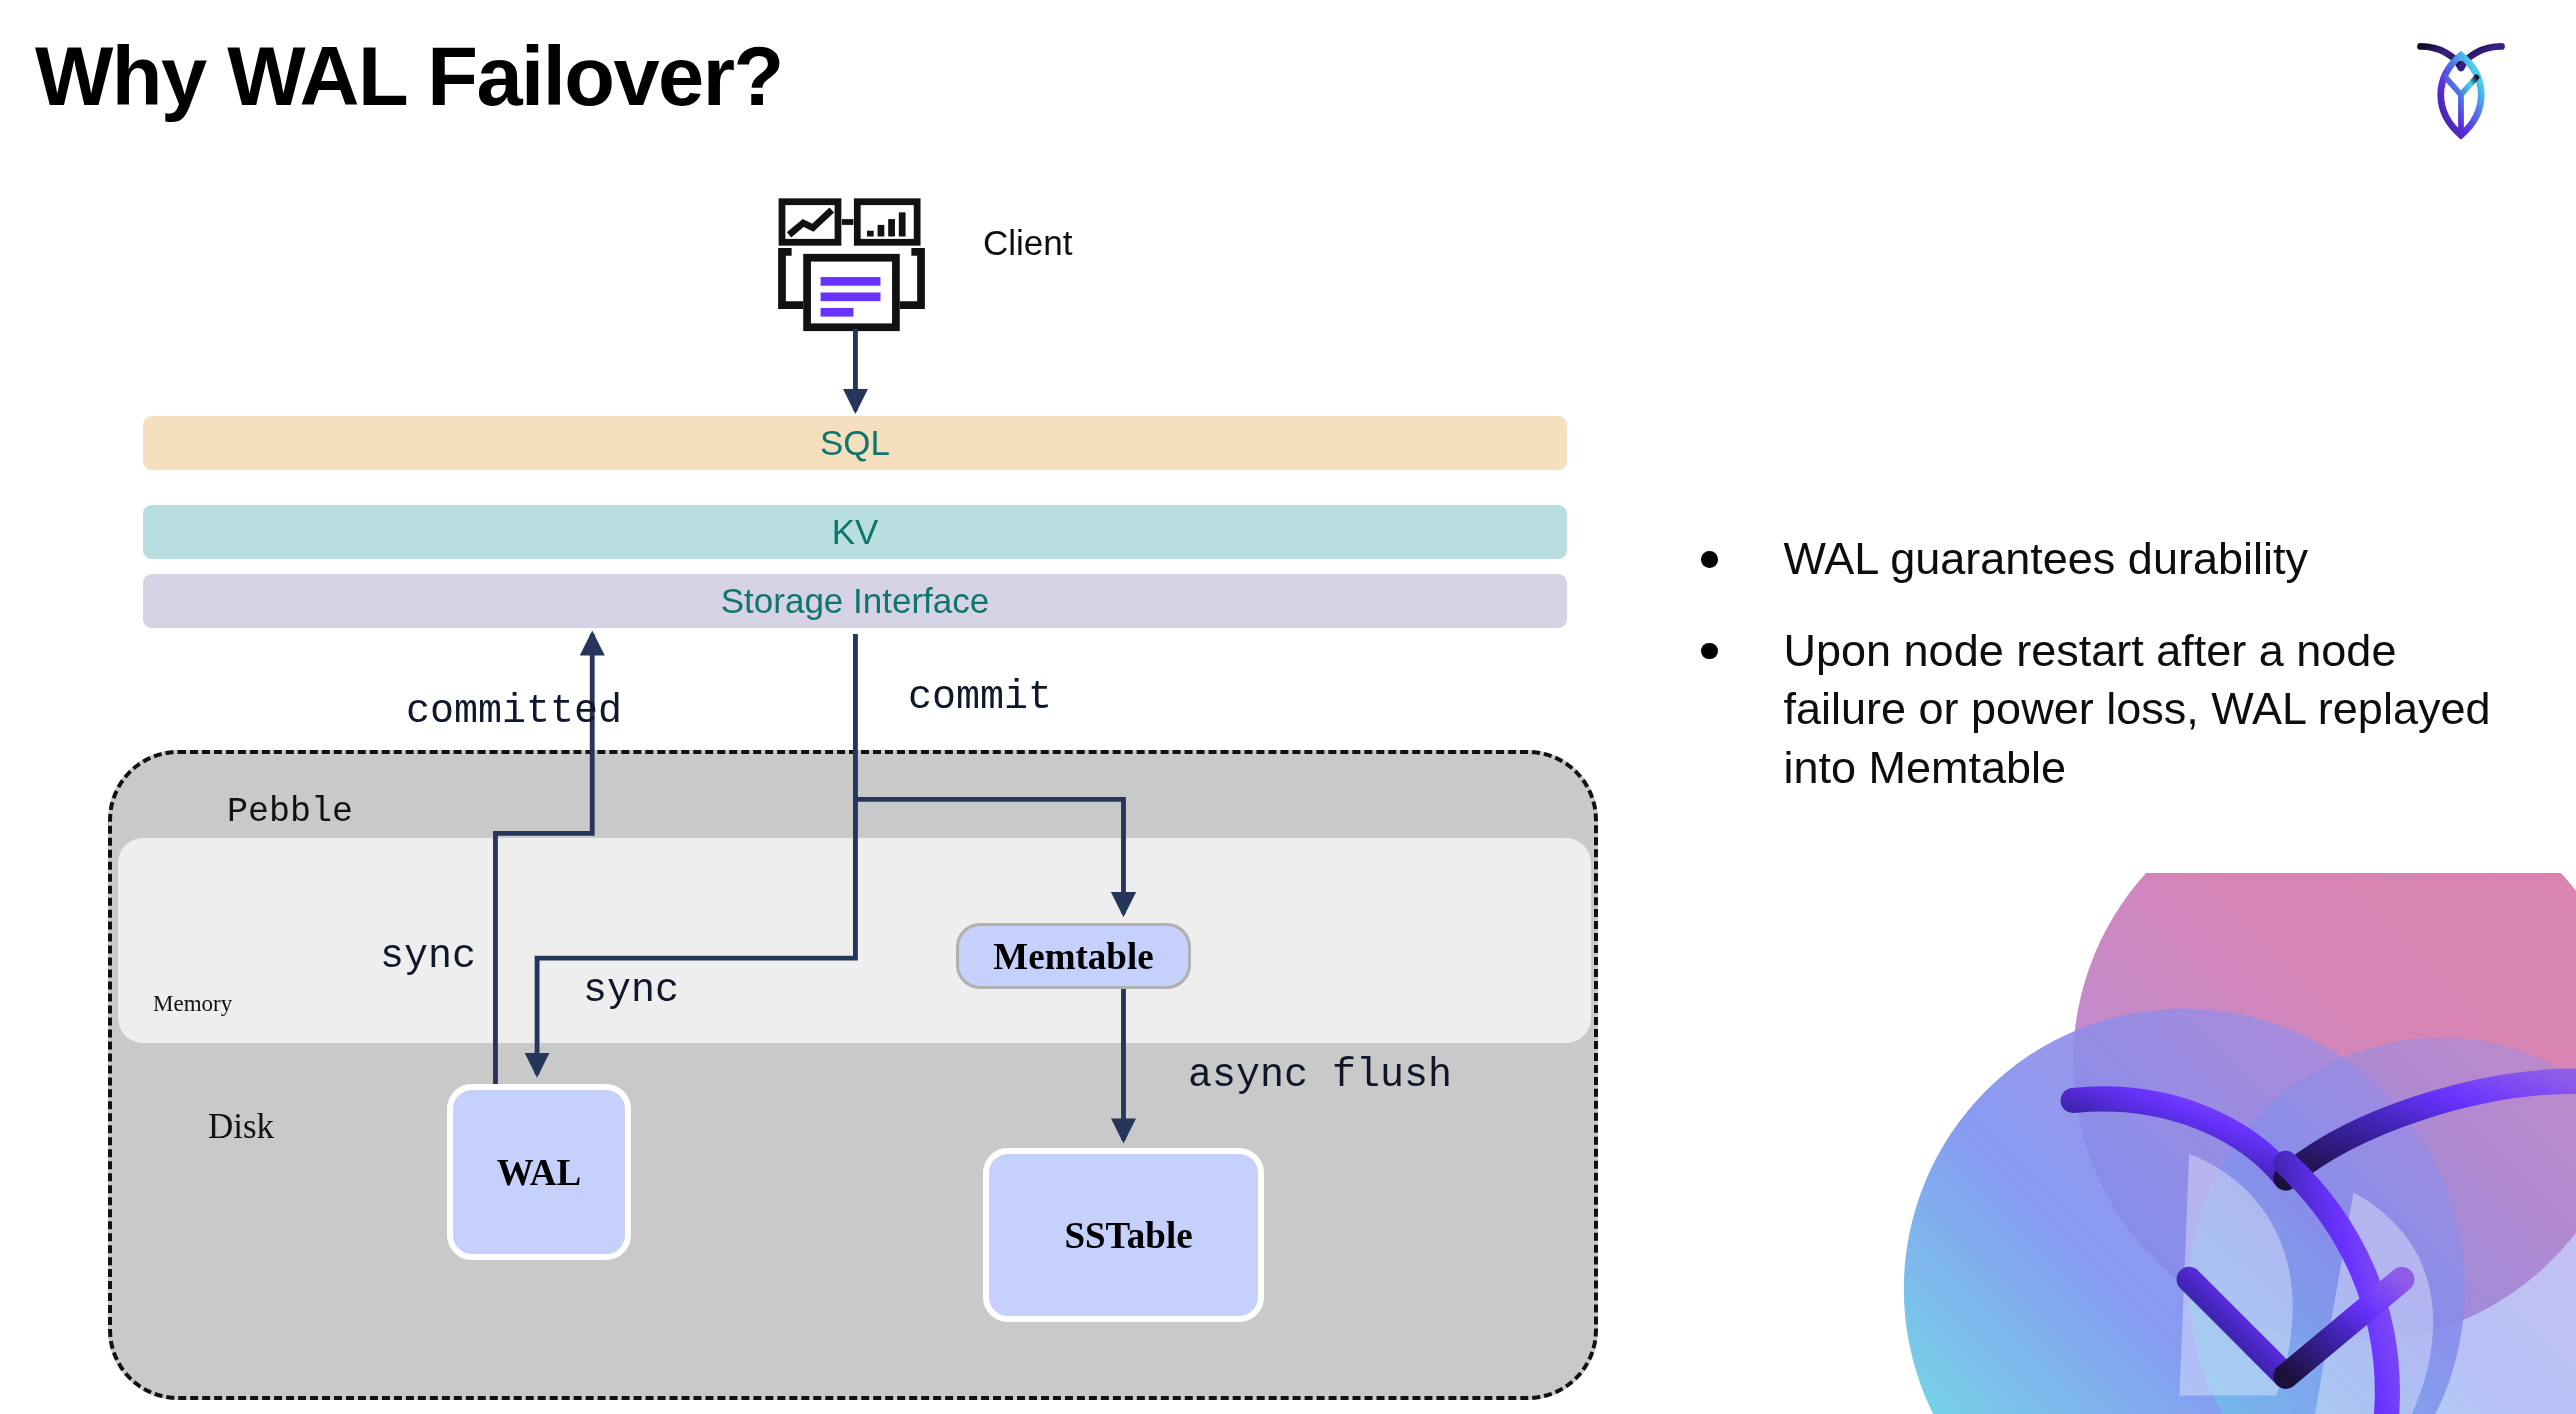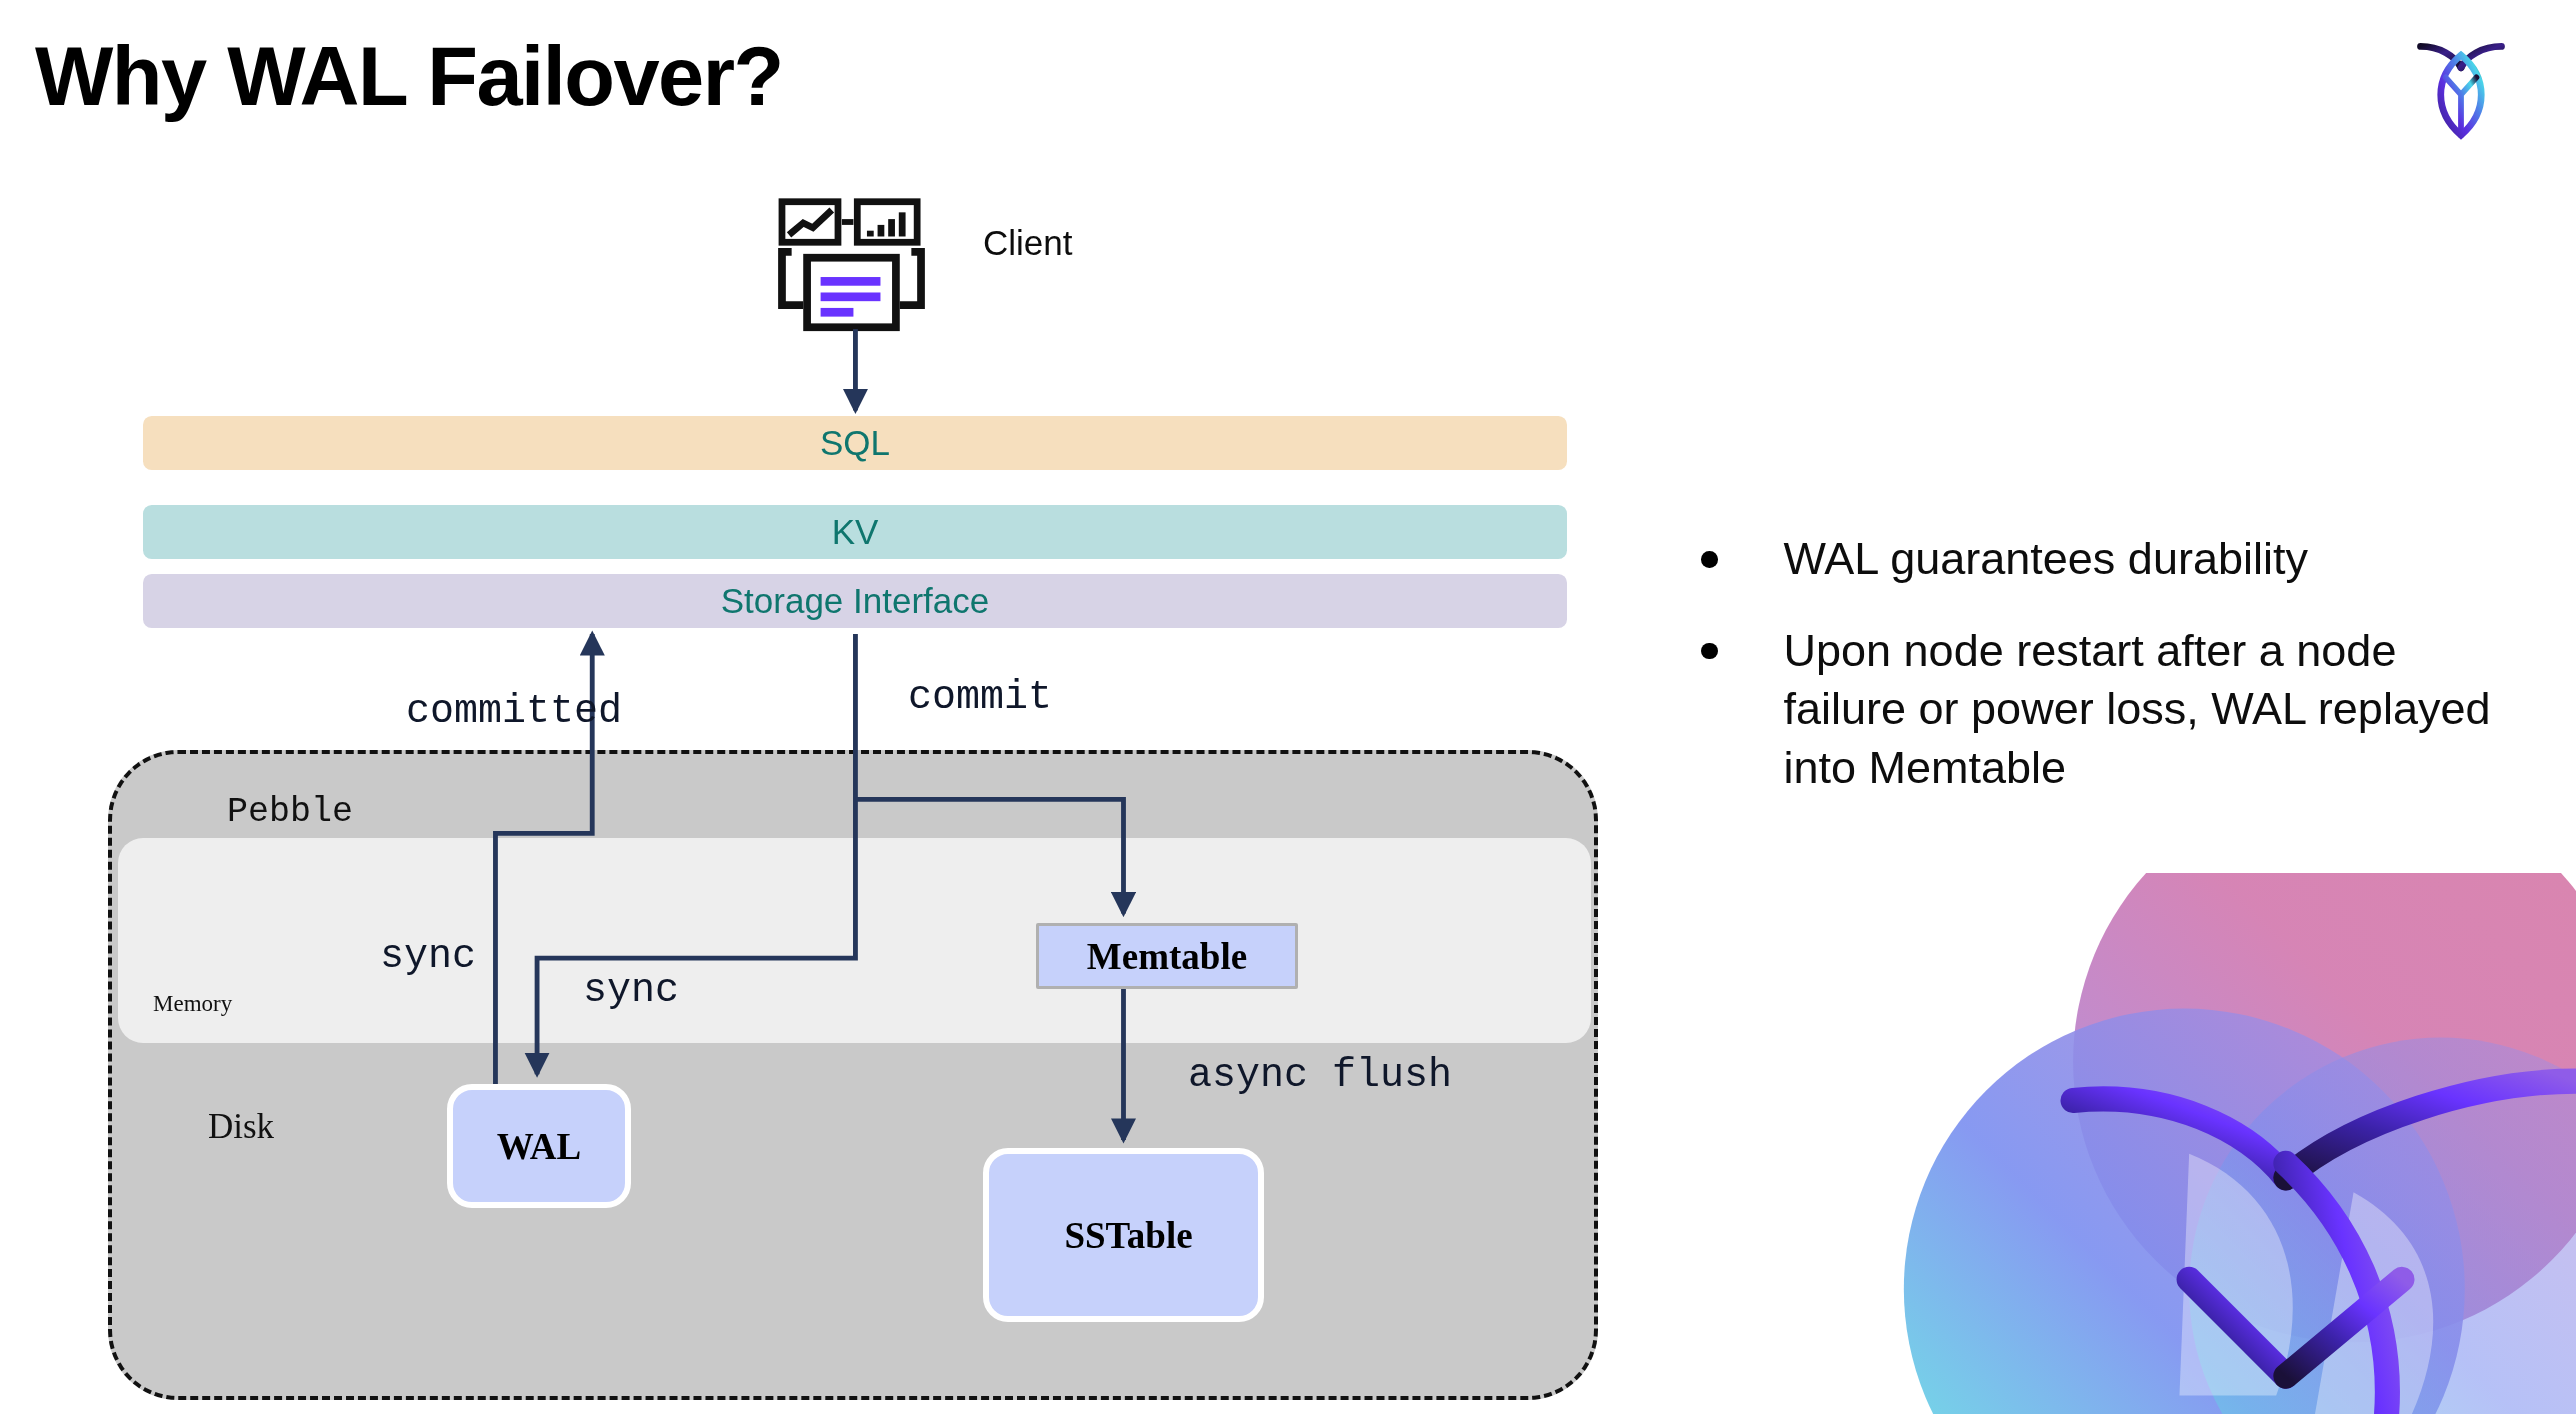--- a/index.html
+++ b/index.html
@@ -138,32 +138,32 @@
     align-items: center;
     justify-content: center;
     background: #c6d1fb;
     font-family: "Liberation Serif", serif;
     font-weight: 700;
     font-size: 37px;
     color: #000000;
     box-sizing: border-box;
   }
   #node-memtable {
-    left: 1036px;
+    left: 956px;
     top: 923px;
-    width: 262px;
+    width: 235px;
     height: 66px;
     border: 3.9px solid #b0b0b0;
-    border-radius: 2px;
+    border-radius: 24px;
   }
   #node-wal {
     left: 447px;
     top: 1084px;
     width: 184px;
-    height: 124px;
+    height: 176px;
     border: 6.8px solid #ffffff;
     border-radius: 25px;
   }
   #node-sstable {
     left: 983px;
     top: 1148px;
     width: 281px;
     height: 174px;
     border: 6.8px solid #ffffff;
     border-radius: 25px;

